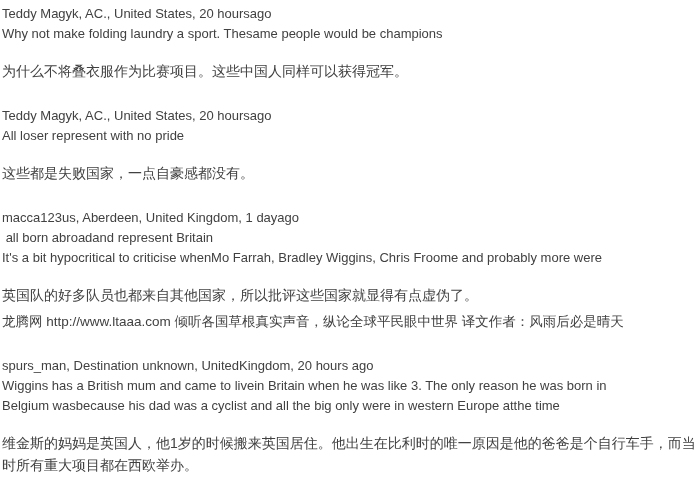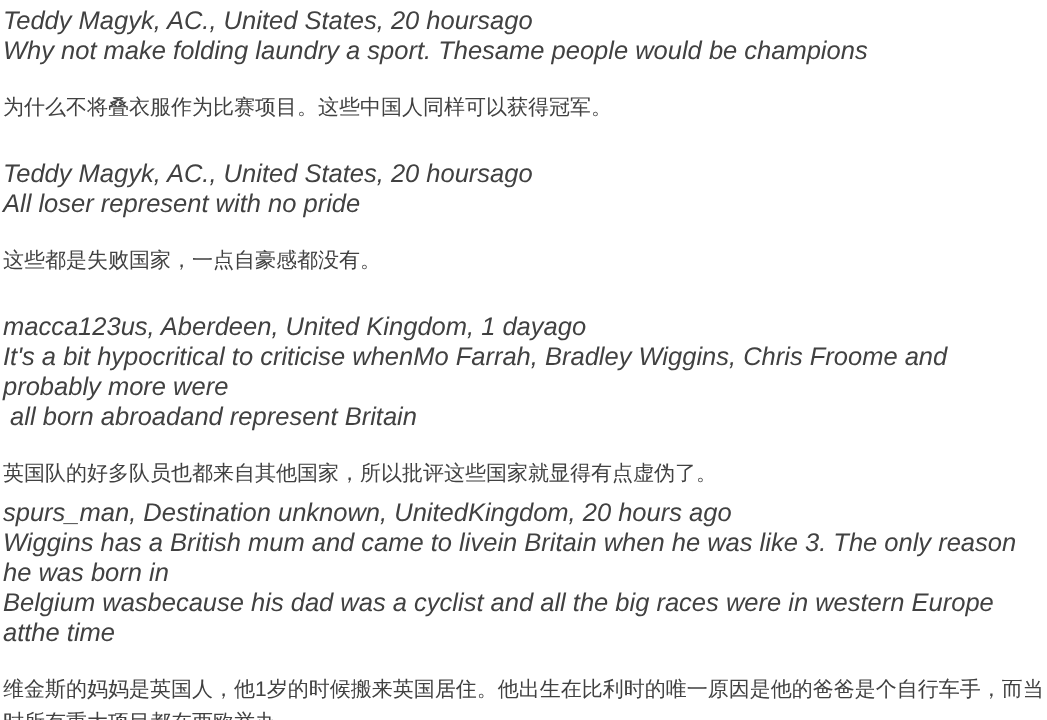--- a/index.html
+++ b/index.html
@@ -6,21 +6,21 @@
   body {
     width: 698px; height: 480px; overflow: hidden;
     font-family: "Liberation Sans", "DejaVu Sans", sans-serif;
     color: #414141;
     -webkit-font-smoothing: antialiased;
   }
   .doc { padding: 4px 2px 0 2px; }
   p { margin: 0; }
   .comment { margin: 0 0 24px 0; }
   .comment--tight { margin-bottom: 6px; }
-  .hdr, .body-line { font-size: 17px; line-height: 20px; white-space: pre-wrap; font-style: italic; }
+  .hdr, .body-line { font-size: 13px; line-height: 20px; white-space: pre-wrap; }
   .body { margin: 0 0 16px 0; }
   .zh { font-size: 14px; line-height: 22px; }
   .watermark { font-size: 13.5px; line-height: 20px; margin: 0 0 24px 0; }
 </style>
 </head>
 <body>
 
 <div class="doc">
 
   <section class="comment">
@@ -35,29 +35,30 @@
     <p class="hdr">Teddy Magyk, AC., United States, 20 hoursago</p>
     <div class="body">
       <p class="body-line">All loser represent with no pride</p>
     </div>
     <p class="zh">这些都是失败国家，一点自豪感都没有。</p>
   </section>
 
   <section class="comment comment--tight">
     <p class="hdr">macca123us, Aberdeen, United Kingdom, 1 dayago</p>
     <div class="body">
+      <p class="body-line"> all born abroadand represent Britain</p>
       <p class="body-line">It's a bit hypocritical to criticise whenMo Farrah, Bradley Wiggins, Chris Froome and probably more were</p>
-      <p class="body-line"> all born abroadand represent Britain</p>
     </div>
     <p class="zh">英国队的好多队员也都来自其他国家，所以批评这些国家就显得有点虚伪了。</p>
   </section>
 
+  <p class="watermark">龙腾网 http://www.ltaaa.com 倾听各国草根真实声音，纵论全球平民眼中世界 译文作者：风雨后必是晴天</p>
 
   <section class="comment">
     <p class="hdr">spurs_man, Destination unknown, UnitedKingdom, 20 hours ago</p>
     <div class="body">
       <p class="body-line">Wiggins has a British mum and came to livein Britain when he was like 3. The only reason he was born in</p>
-      <p class="body-line">Belgium wasbecause his dad was a cyclist and all the big races were in western Europe atthe time</p>
+      <p class="body-line">Belgium wasbecause his dad was a cyclist and all the big only were in western Europe atthe time</p>
     </div>
     <p class="zh">维金斯的妈妈是英国人，他1岁的时候搬来英国居住。他出生在比利时的唯一原因是他的爸爸是个自行车手，而当时所有重大项目都在西欧举办。</p>
   </section>
 
 </div>
 
 </body></html>

